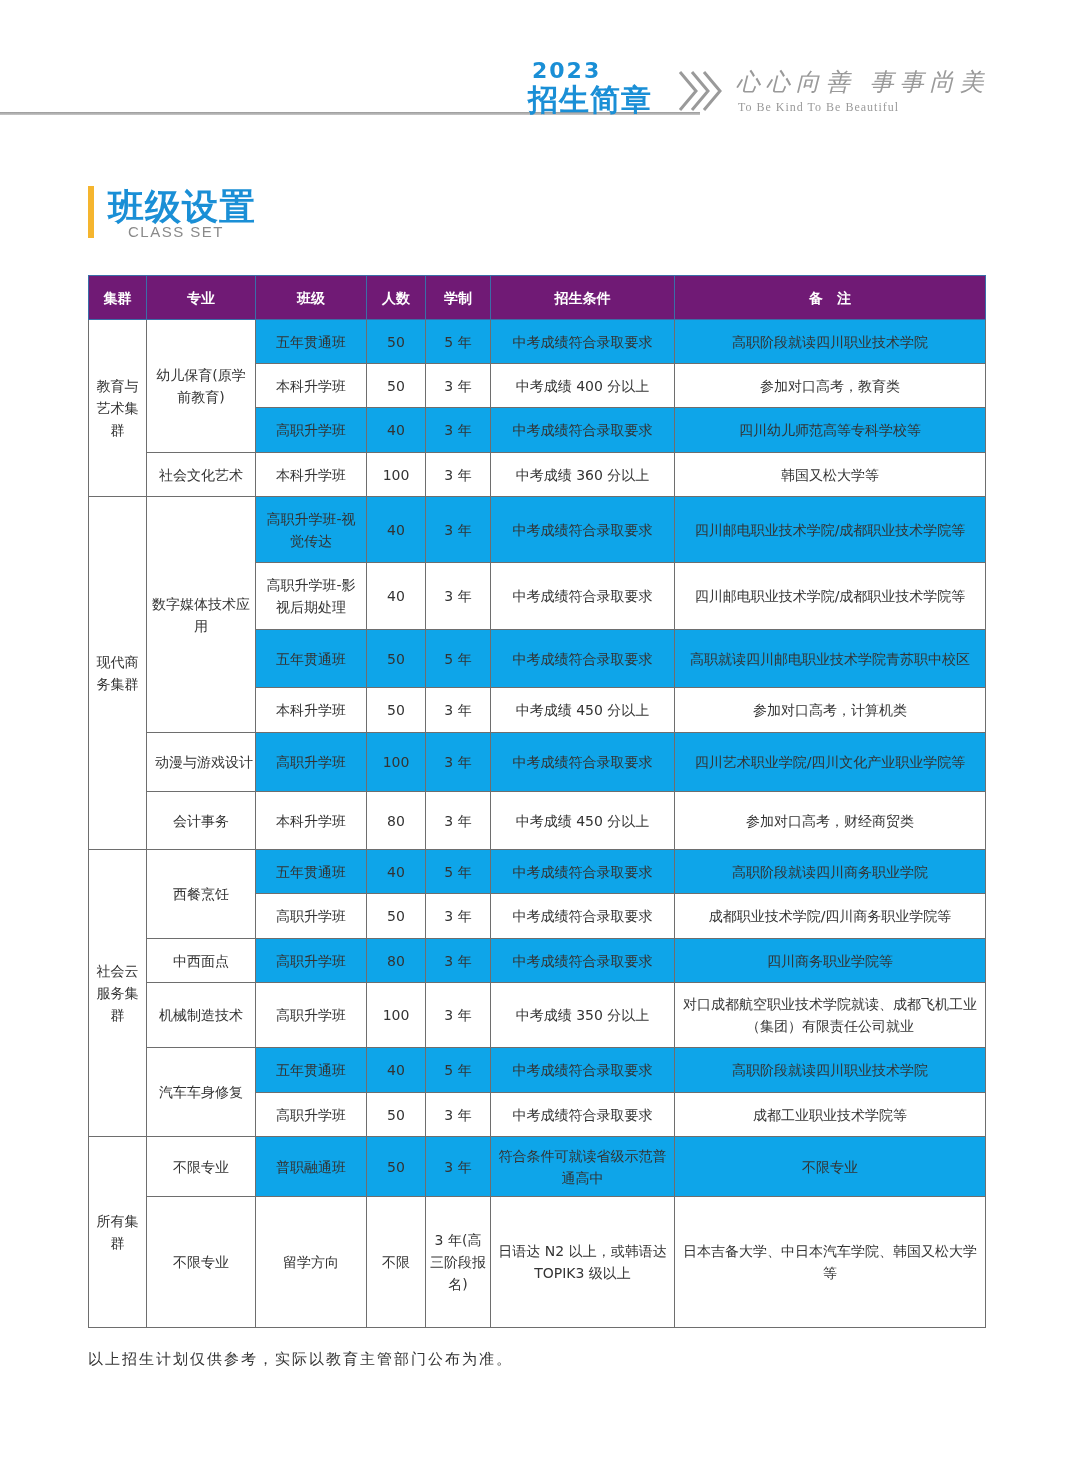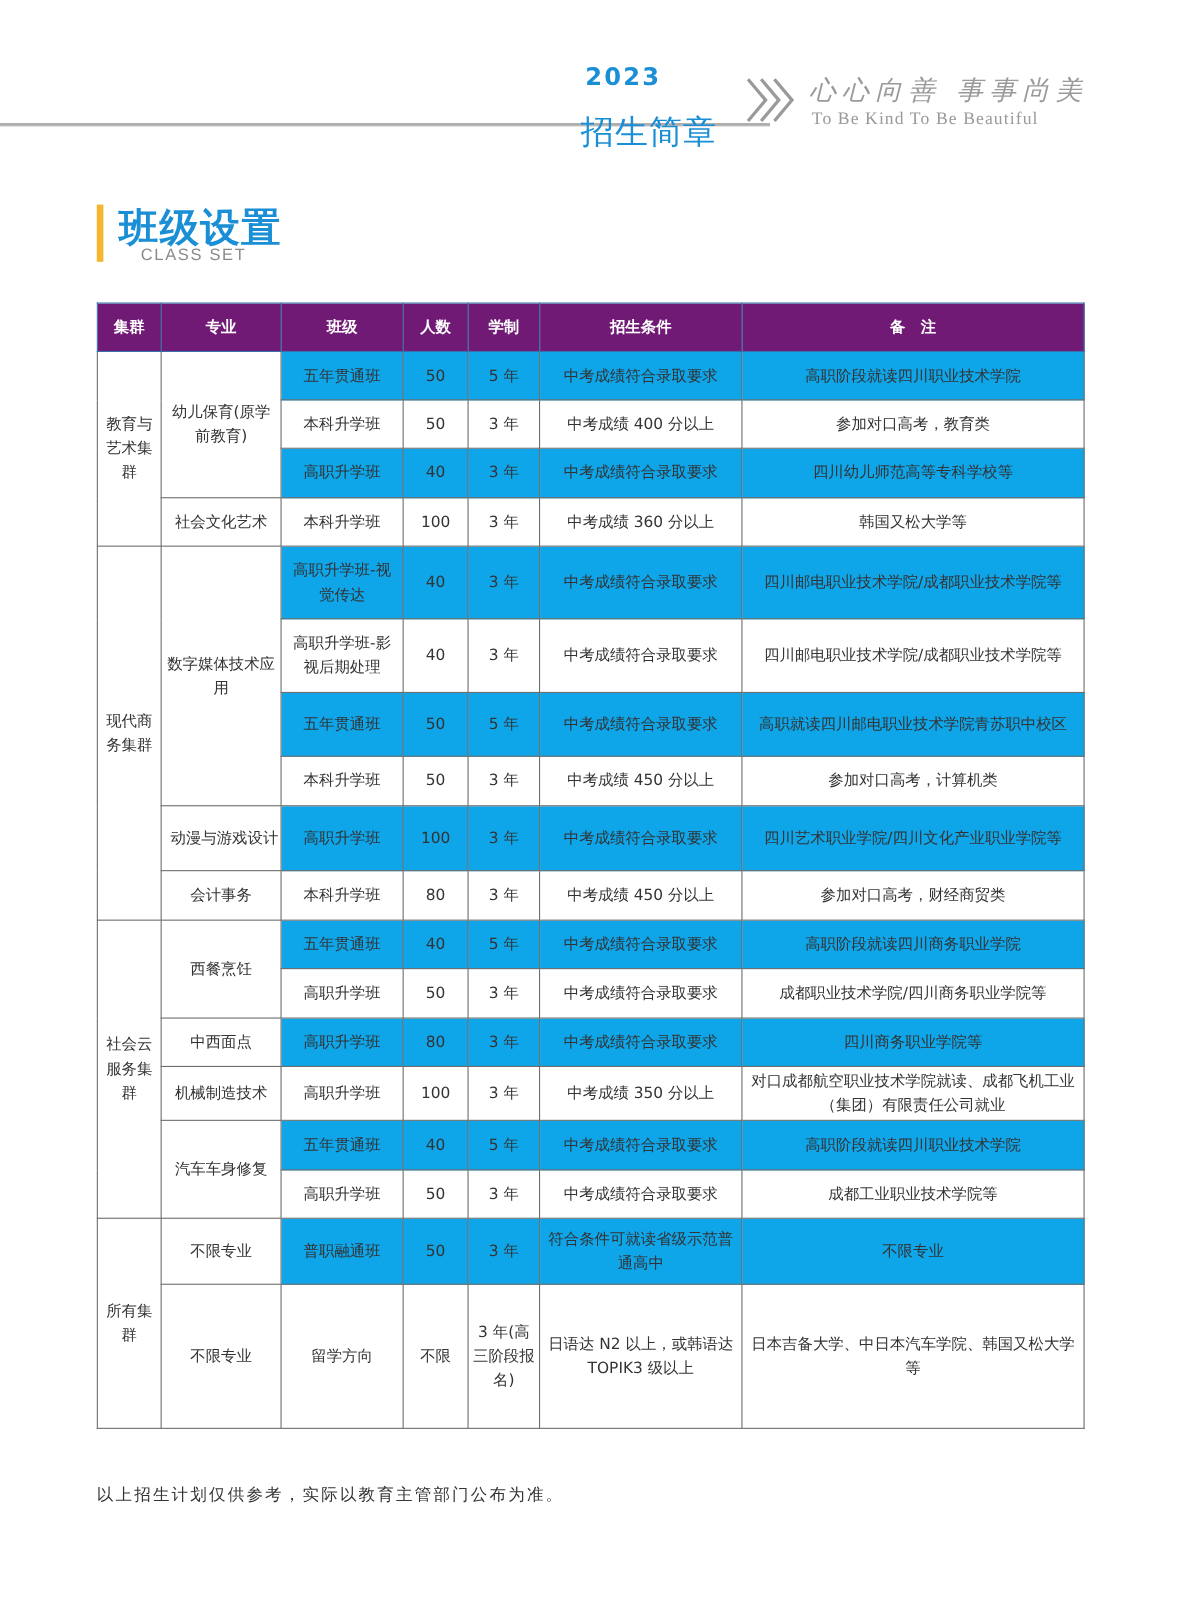--- a/index.html
+++ b/index.html
@@ -4,26 +4,26 @@
 <style>
   html, body { margin: 0; padding: 0; background: #ffffff; }
   body { width: 1080px; height: 1475px; position: relative; overflow: hidden;
          font-family: "DejaVu Sans", "Liberation Sans", sans-serif; color: #333; }
 
   .header-line { position: absolute; left: 0; top: 112px; width: 700px; height: 3px;
                  background: linear-gradient(#9a9a9a, #c8c8c8); }
   .brand { position: absolute; left: 528px; top: 58px; }
   .brand-year { position: absolute; left: 4px; top: 0; font-size: 22px; font-weight: bold;
                 color: #1a8fd6; letter-spacing: 2px; font-family: "DejaVu Sans", sans-serif; }
-  .brand-title { position: absolute; left: 0; top: 22px; font-size: 30px; font-weight: normal;
-                 color: #1a8fd6; white-space: nowrap; letter-spacing: 1px; margin-top: 20px; }
+  .brand-title { position: absolute; left: 0; top: 22px; font-size: 30px; font-weight: bold;
+                 color: #1a8fd6; white-space: nowrap; letter-spacing: 1px; }
   .chevrons { position: absolute; left: 678px; top: 68px; width: 46px; height: 46px; }
   .slogan-cn { position: absolute; left: 736px; top: 66px; font-size: 24px; color: #9a9a9a;
                font-family: "DejaVu Serif", serif; letter-spacing: 6px; white-space: nowrap; font-style: italic; }
-  .slogan-en { position: absolute; left: 738px; top: 100px; font-size: 16px; color: #9a9a9a;
+  .slogan-en { position: absolute; left: 738px; top: 100px; font-size: 12px; color: #9a9a9a;
                font-family: "Liberation Serif", serif; letter-spacing: 1px; white-space: nowrap; }
 
   .section { position: absolute; left: 88px; top: 183px; }
   .section-bar { position: absolute; left: 0; top: 3px; width: 6px; height: 52px; background: #f5b52e; }
   .section-title { position: absolute; left: 20px; top: 0; font-size: 36px; font-weight: bold;
                    color: #1a8fd6; white-space: nowrap; letter-spacing: 1px; }
   .section-sub { position: absolute; left: 24px; top: 40px; font-size: 15px; color: #8a8a8a;
                  white-space: nowrap; letter-spacing: 1.5px; font-family: "Liberation Sans", sans-serif; margin-left: 16px; }
 
   table.grid { position: absolute; left: 88px; top: 275px; border-collapse: collapse;
@@ -153,21 +153,21 @@
 
     <tr style="height:59px">
       <td style="white-space:nowrap;padding:0 8px;">动漫与游戏设计</td>
       <td class="hl">高职升学班</td>
       <td class="hl">100</td>
       <td class="hl">3 年</td>
       <td class="hl">中考成绩符合录取要求</td>
       <td class="hl">四川艺术职业学院/四川文化产业职业学院等</td>
     </tr>
 
-    <tr style="height:45px">
+    <tr style="height:58px">
       <td>会计事务</td>
       <td>本科升学班</td>
       <td>80</td>
       <td>3 年</td>
       <td>中考成绩 450 分以上</td>
       <td>参加对口高考，财经商贸类</td>
     </tr>
 
     <tr style="height:44px">
       <td rowspan="6">社会云服务集群</td>
@@ -189,21 +189,21 @@
 
     <tr style="height:44px">
       <td>中西面点</td>
       <td class="hl">高职升学班</td>
       <td class="hl">80</td>
       <td class="hl">3 年</td>
       <td class="hl">中考成绩符合录取要求</td>
       <td class="hl">四川商务职业学院等</td>
     </tr>
 
-    <tr style="height:49px">
+    <tr style="height:65px">
       <td>机械制造技术</td>
       <td>高职升学班</td>
       <td>100</td>
       <td>3 年</td>
       <td>中考成绩 350 分以上</td>
       <td>对口成都航空职业技术学院就读、成都飞机工业（集团）有限责任公司就业</td>
     </tr>
 
     <tr style="height:45px">
       <td rowspan="2">汽车车身修复</td>

